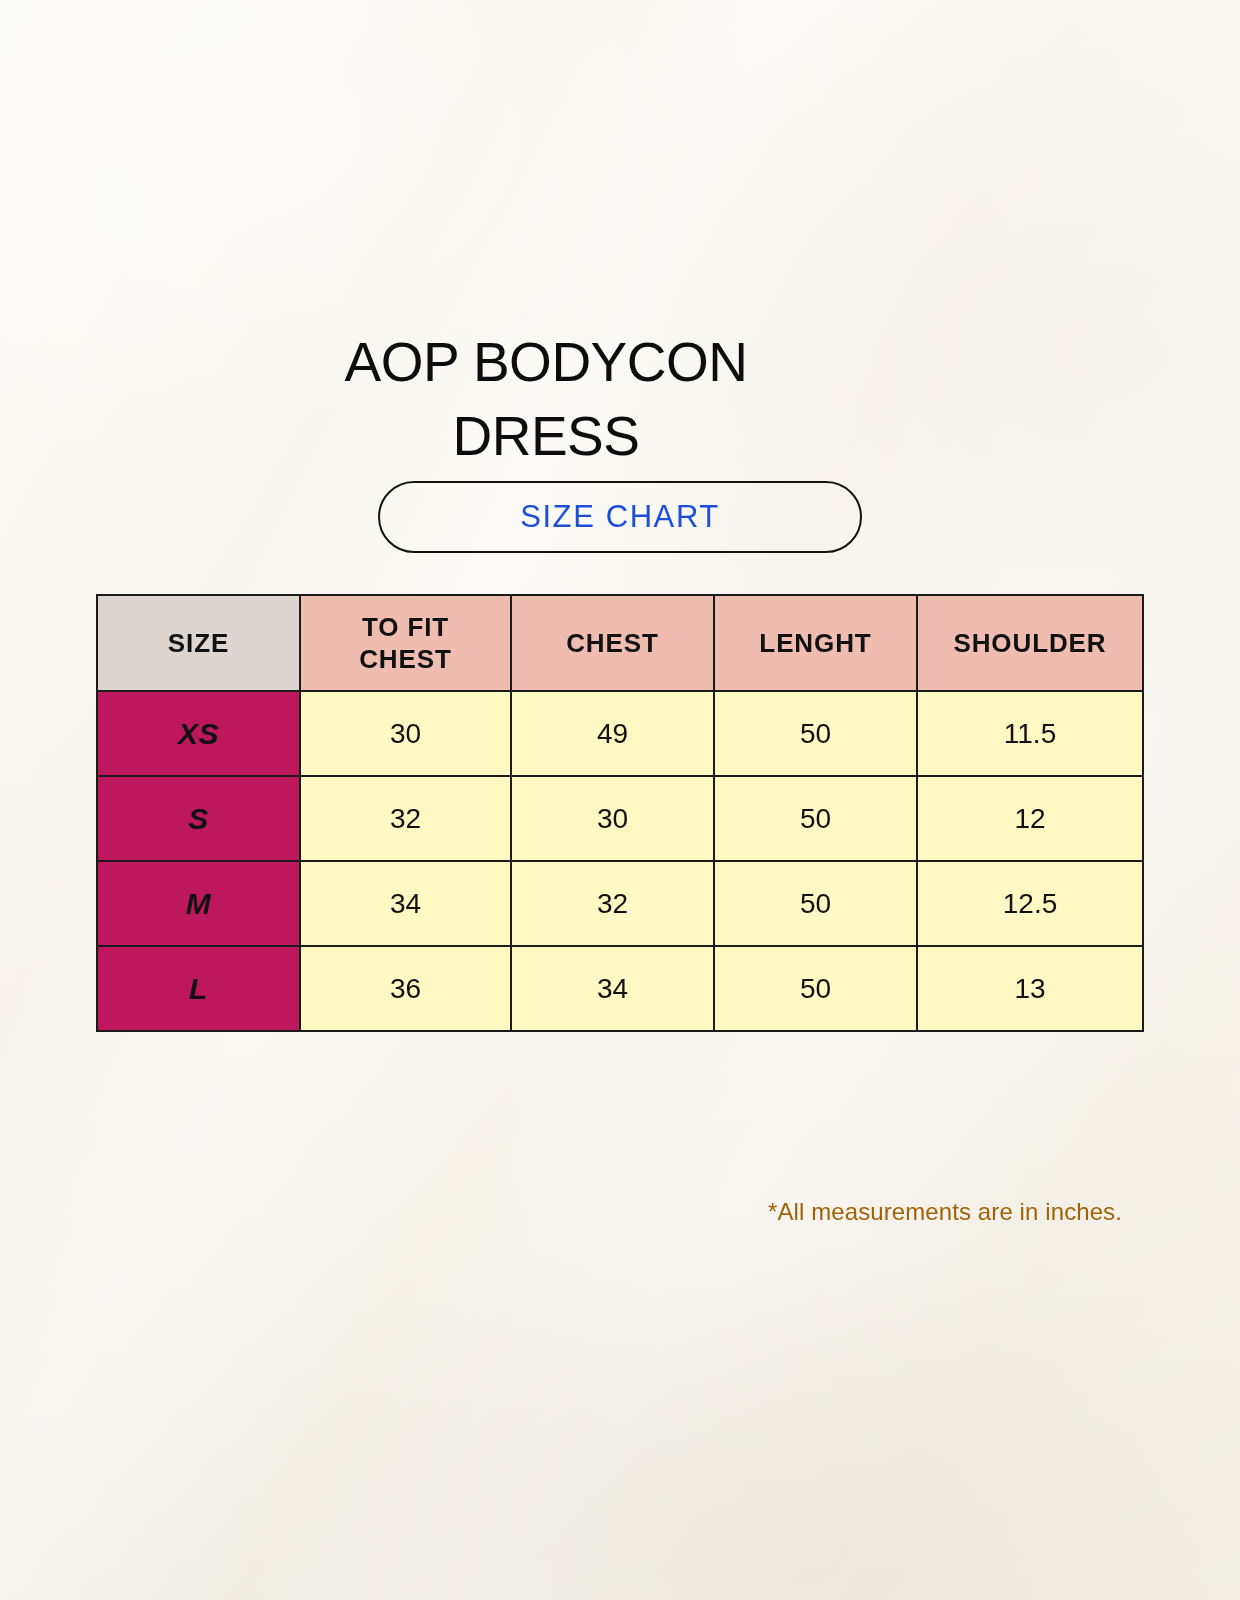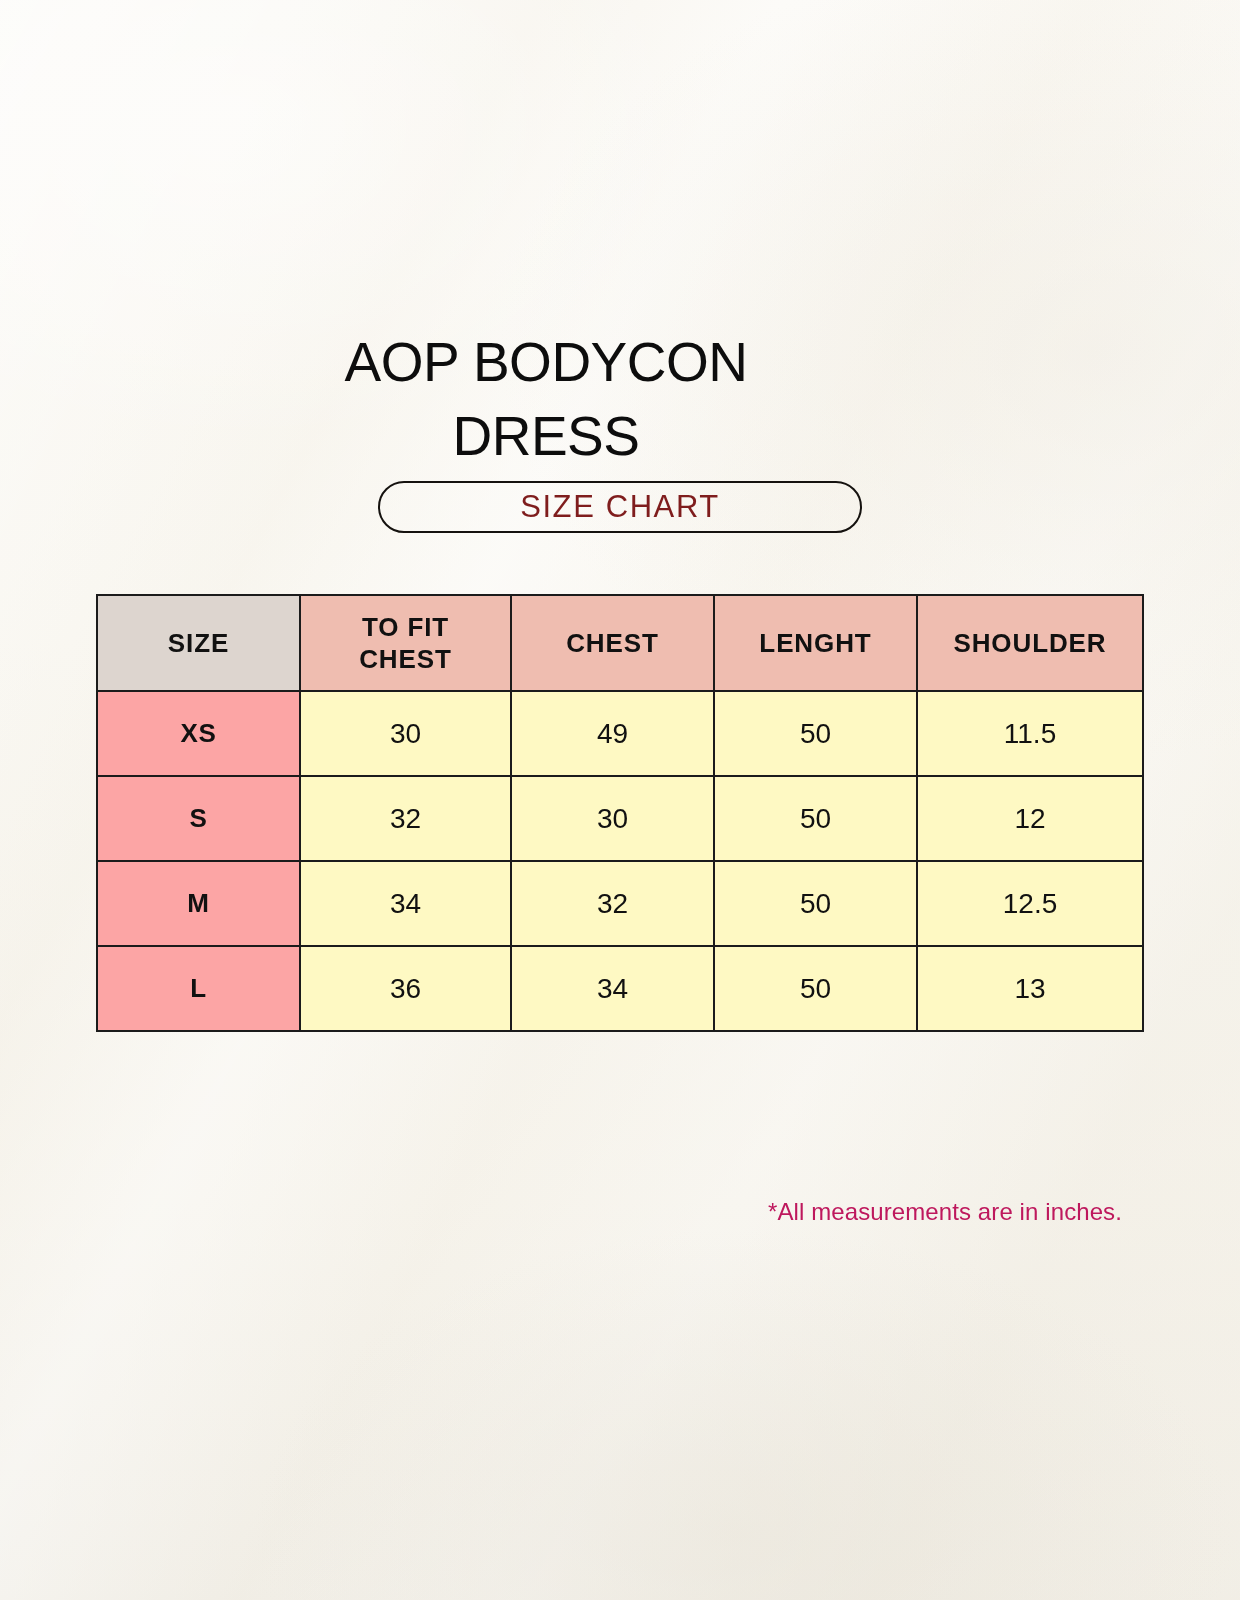--- a/index.html
+++ b/index.html
@@ -71,31 +71,31 @@
     position: absolute;
     top: 481px;
     left: 0;
     width: 1240px;
     display: flex;
     justify-content: center;
   }
   .pill {
     box-sizing: border-box;
     width: 484px;
-    height: 52px;
+    height: 72px;
     border: 2.5px solid #15120f;
     border-radius: 40px;
     background: transparent;
     display: flex;
     align-items: center;
     justify-content: center;
     font-size: 31px;
     font-weight: 500;
     letter-spacing: 1.6px;
-    color: #7f1d1d;
+    color: #1d4ed8;
   }
 
   
   .table-wrap {
     position: absolute;
     top: 594px;
     left: 96px;
     width: 1088px;
   }
   table.sizechart {
@@ -134,36 +134,37 @@
     display: block;
   }
 
   tbody td {
     height: 81px;
     font-size: 28px;
     font-weight: 400;
     background: #fef9c3;
   }
   tbody td.size-cell {
-    background: #fca5a5;
-    font-size: 26px;
+    background: #be185d;
+    font-size: 30px;
     font-weight: 700;
     letter-spacing: 0.6px;
+    font-style: italic;
   }
 
   
   .footnote {
     position: absolute;
     top: 1198px;
     left: 96px;
     width: 1026px;
     text-align: right;
     font-size: 24px;
     font-weight: 500;
-    color: #be185d;
+    color: #a16207;
     letter-spacing: 0.1px;
   }
 </style>
 </head>
 <body>
 
 <div class="page"></div>
 
 <div class="content">
 

